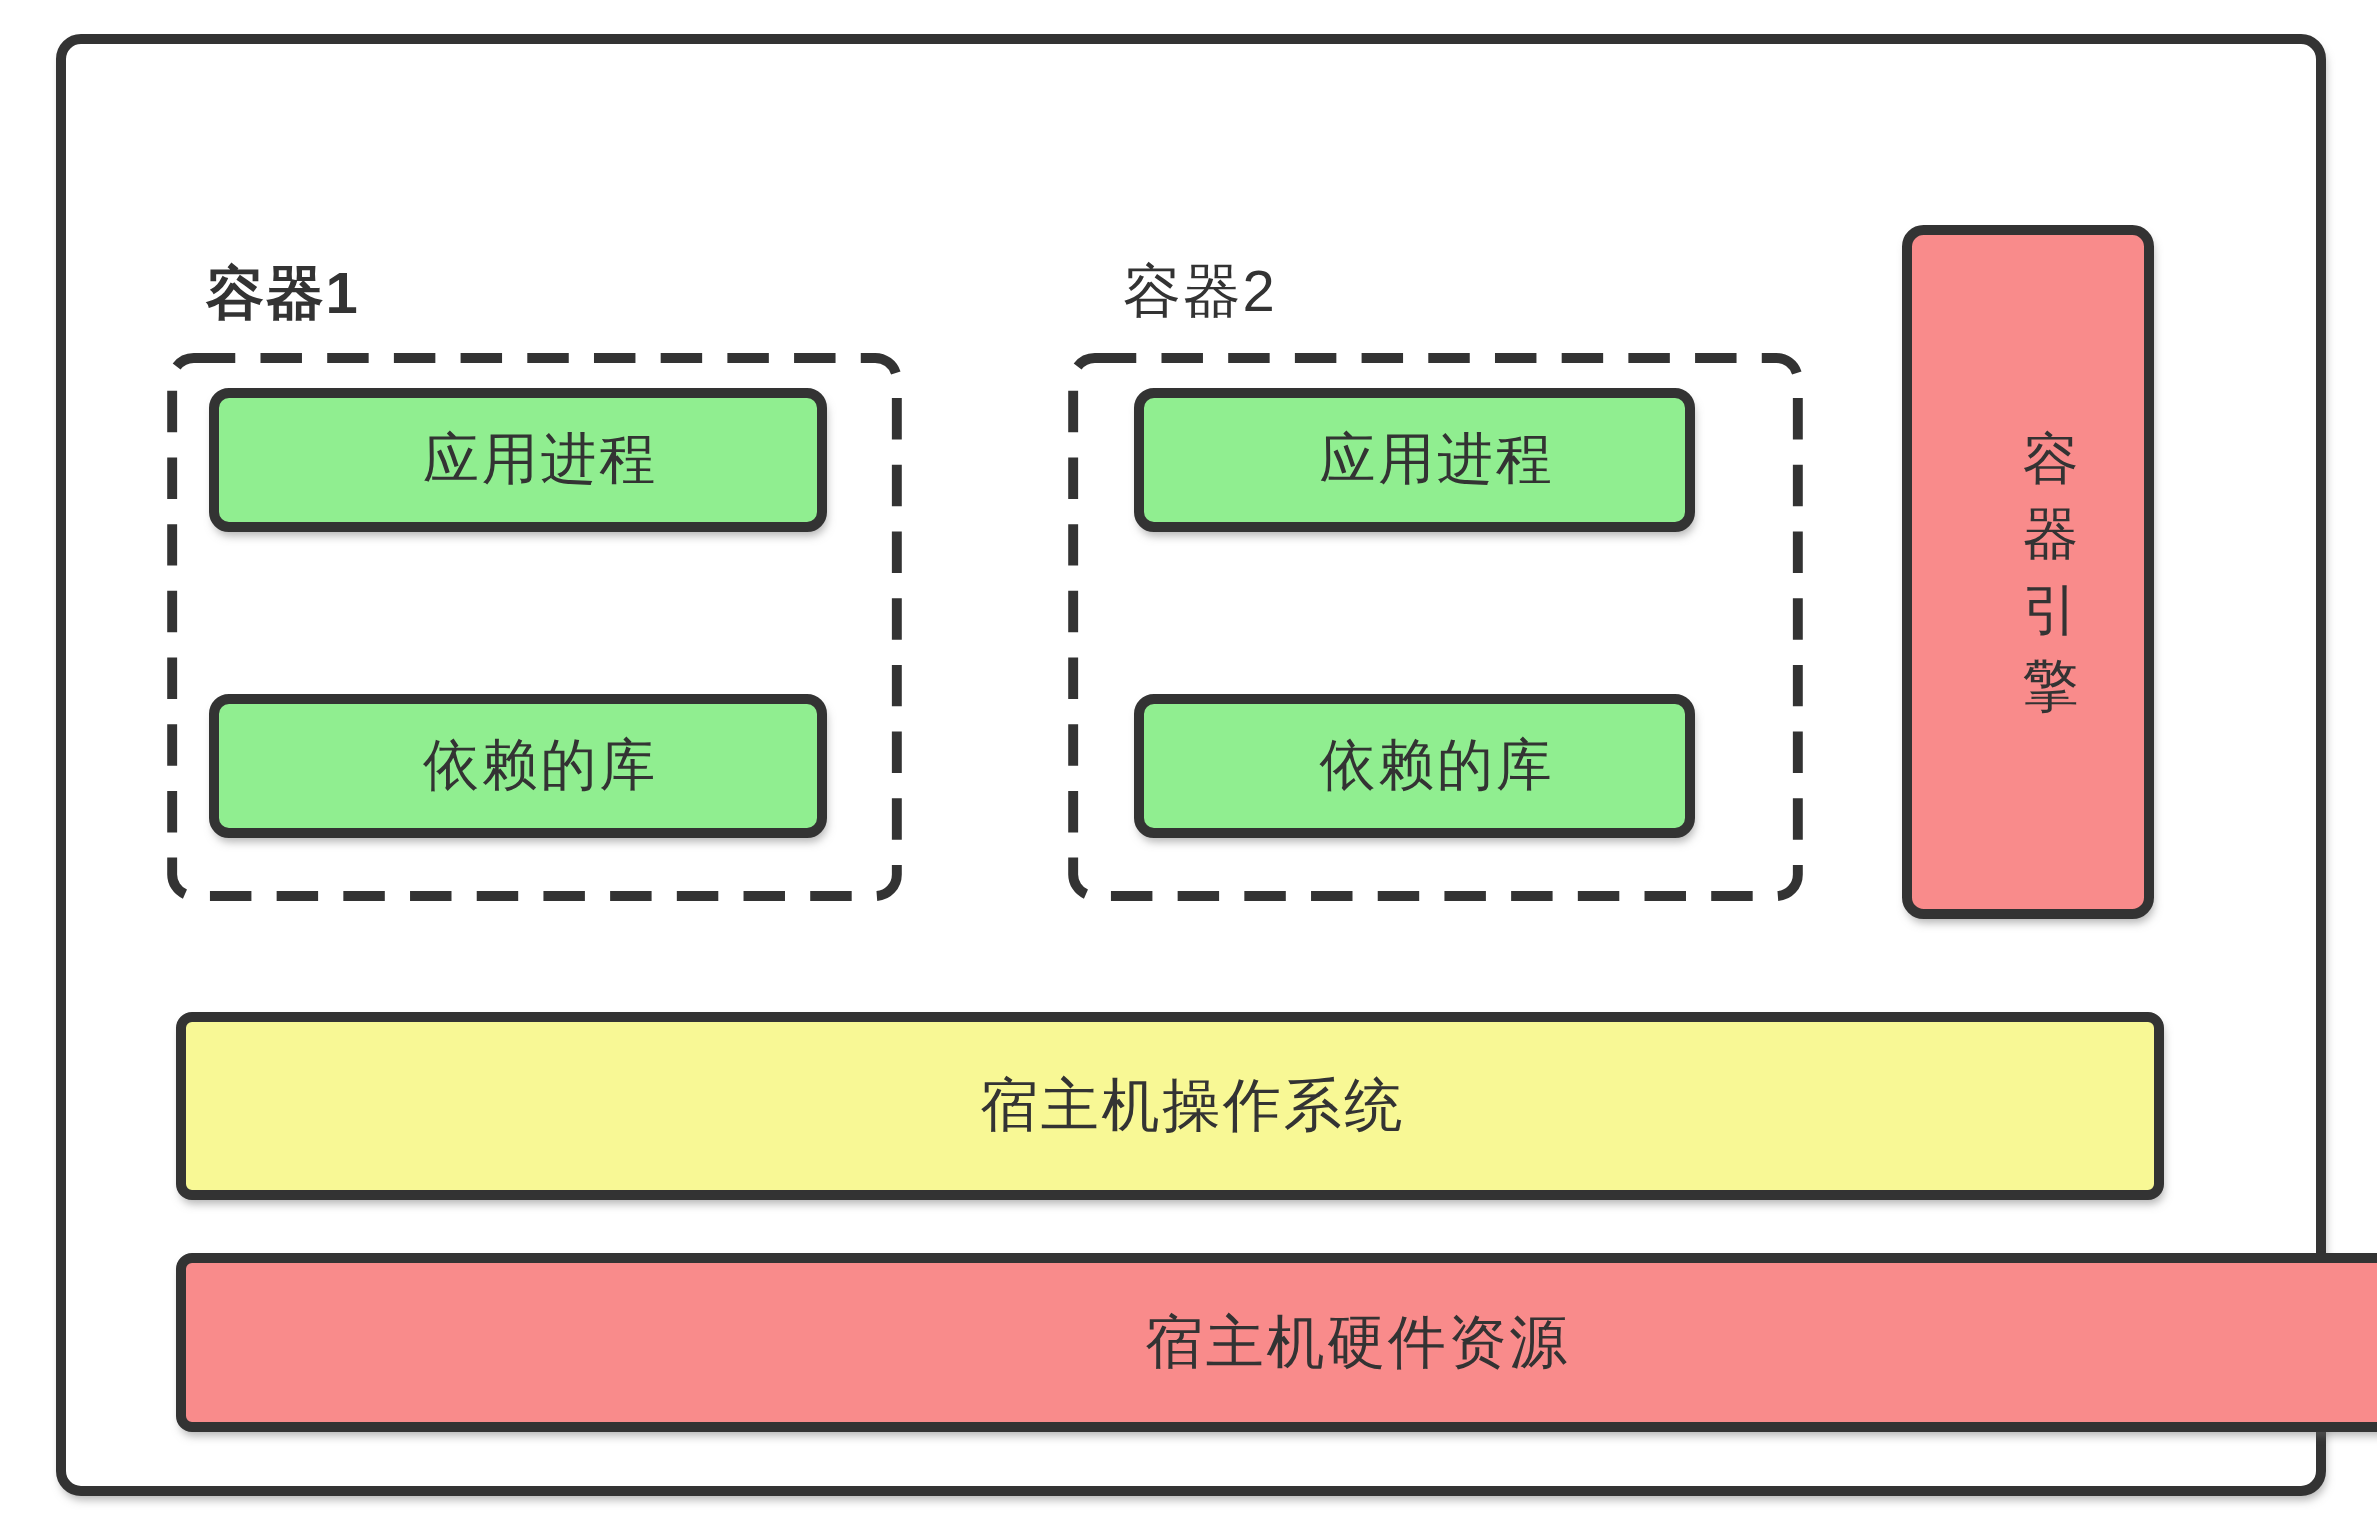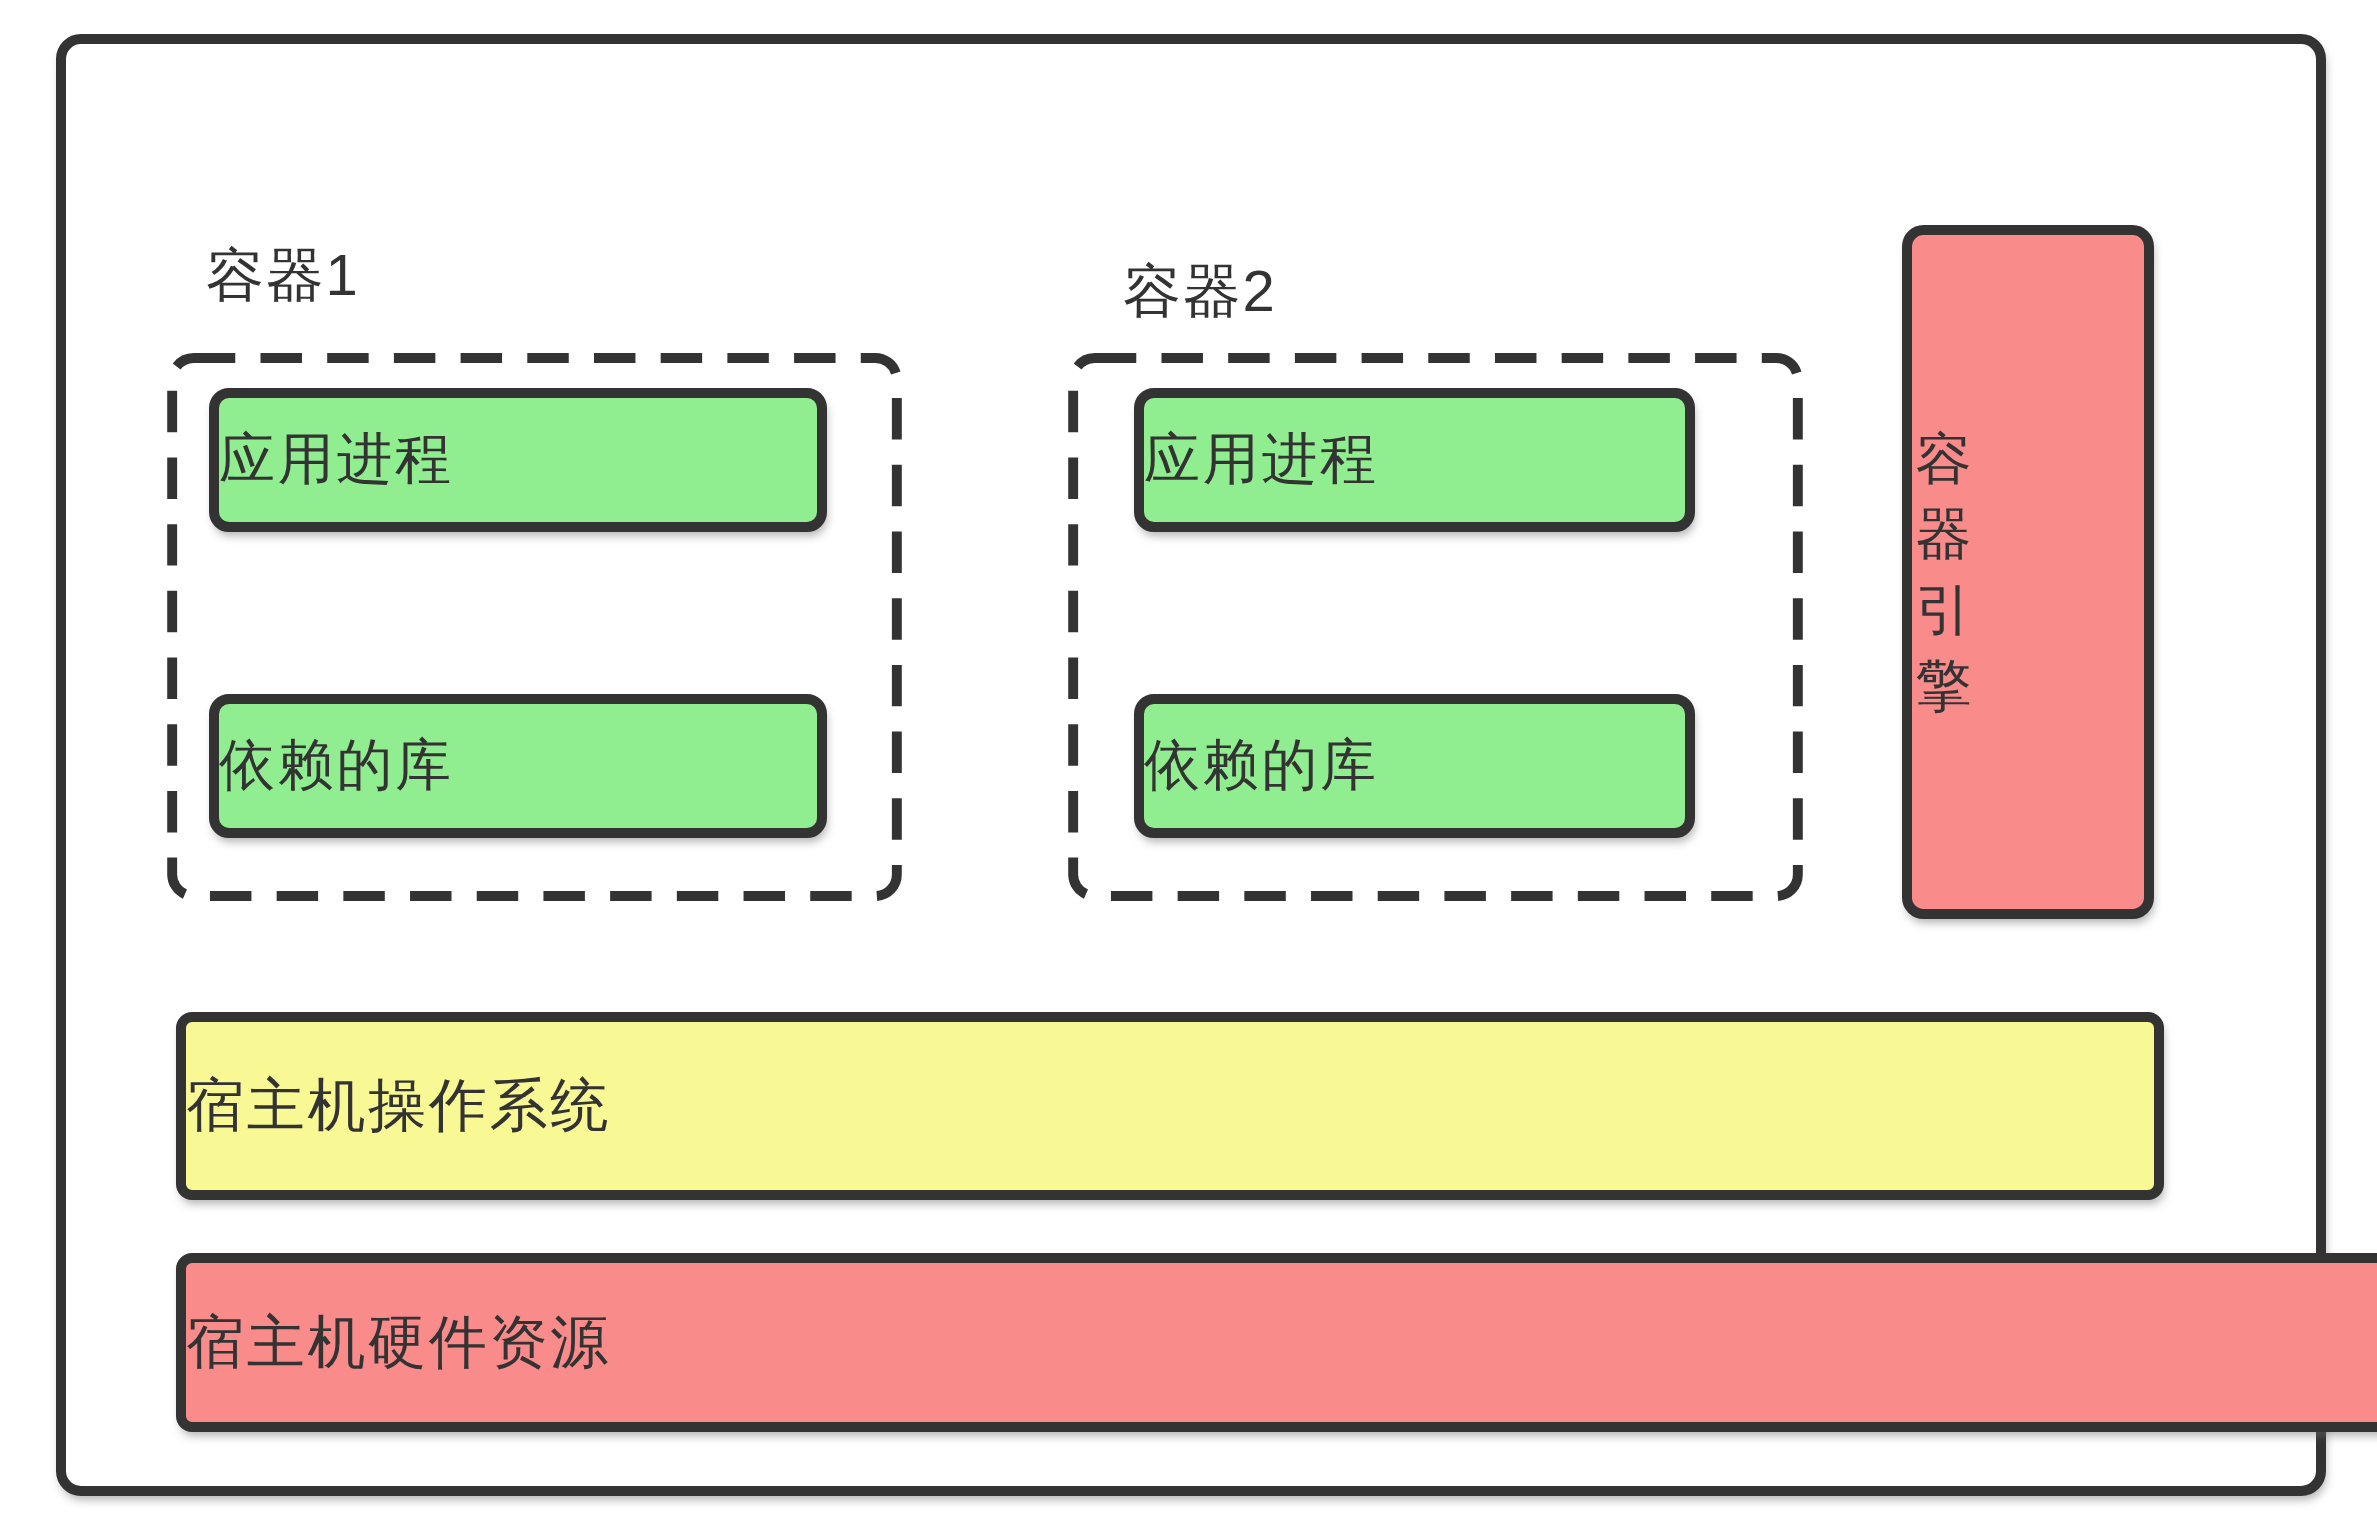--- a/index.html
+++ b/index.html
@@ -38,25 +38,26 @@
   .dashed rect {
     fill: none;
     stroke: var(--stroke, #333333);
     stroke-width: 11;
     stroke-dasharray: 46 28;
   }
 
   .fillbox {
     display: flex;
     align-items: center;
-    justify-content: flex-start;
+    justify-content: center;
     border: 10.8px solid var(--stroke, #333333);
     box-shadow: 1.8px 6.3px 8px -2.7px rgba(110,110,110,0.5);
     font-size: 56px;
     letter-spacing: 2.7px;
+    padding-left: 45px;
   }
   .gbox {
     background: var(--box_green, #90EE90);
     border-radius: 20px;
   }
   .engine {
     background: var(--bar_pink, #F98B8B);
     border-radius: 21.6px;
   }
   .engine .v-label {
@@ -73,21 +74,21 @@
   .bar-yellow { background: var(--bar_yellow, #F8F895); }
   .bar-pink   { background: var(--bar_pink, #F98B8B); }
 </style>
 </head>
 <body>
 
 <div class="canvas">
 
   <div class="abs outer-box"></div>
 
-  <div class="abs ctr-label" style="left:206px; top:246px;">容器1</div>
+  <div class="abs ctr-label" style="left:206px; top:264px;font-weight:bold;">容器1</div>
 
   <svg class="abs dashed" style="left:167px; top:353px;" width="735" height="548" viewBox="0 0 815 608">
     <rect x="5.5" y="5.5" width="804" height="597" rx="24"></rect>
   </svg>
 
   <div class="abs fillbox gbox" style="left:209px; top:388px; width:618px; height:144px;">
     <span>应用进程</span>
   </div>
 
   <div class="abs fillbox gbox" style="left:209px; top:694px; width:618px; height:144px;">

